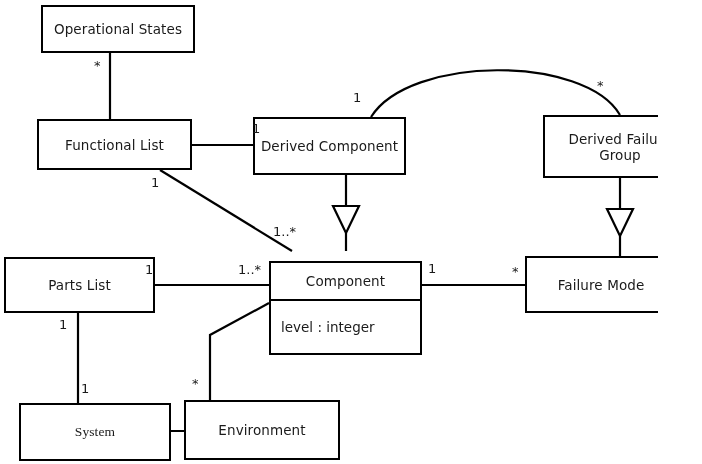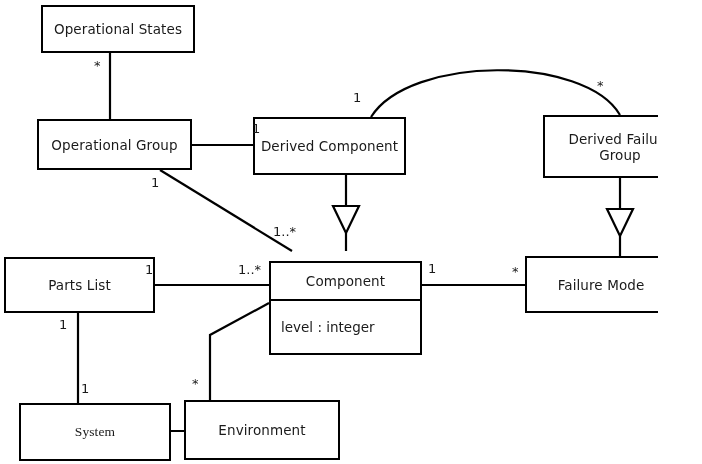--- a/index.html
+++ b/index.html
@@ -111,21 +111,21 @@
     <line x1="155" y1="431" x2="199" y2="431"></line>
 
     <polyline points="210,400 210,335 269,303"></polyline>
   </svg>
 
   <div class="uml-class" style="left:41px; top:5px; width:154px; height:48px;">
     <div class="class-name-compartment">Operational States</div>
   </div>
 
   <div class="uml-class" style="left:37px; top:119px; width:155px; height:51px;">
-    <div class="class-name-compartment">Operational Group</div>
+    <div class="class-name-compartment">Functional List</div>
   </div>
 
   <div class="uml-class" style="left:253px; top:117px; width:153px; height:58px;">
     <div class="class-name-compartment">Derived Component</div>
   </div>
 
   <div class="uml-class" style="left:543px; top:115px; width:154px; height:63px;">
     <div class="class-name-compartment">Derived Failure Group</div>
   </div>
 

